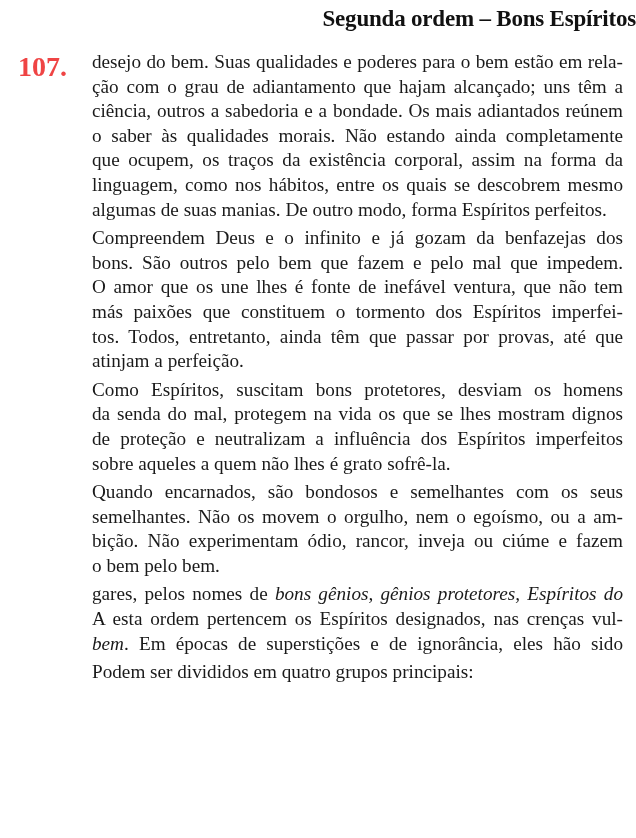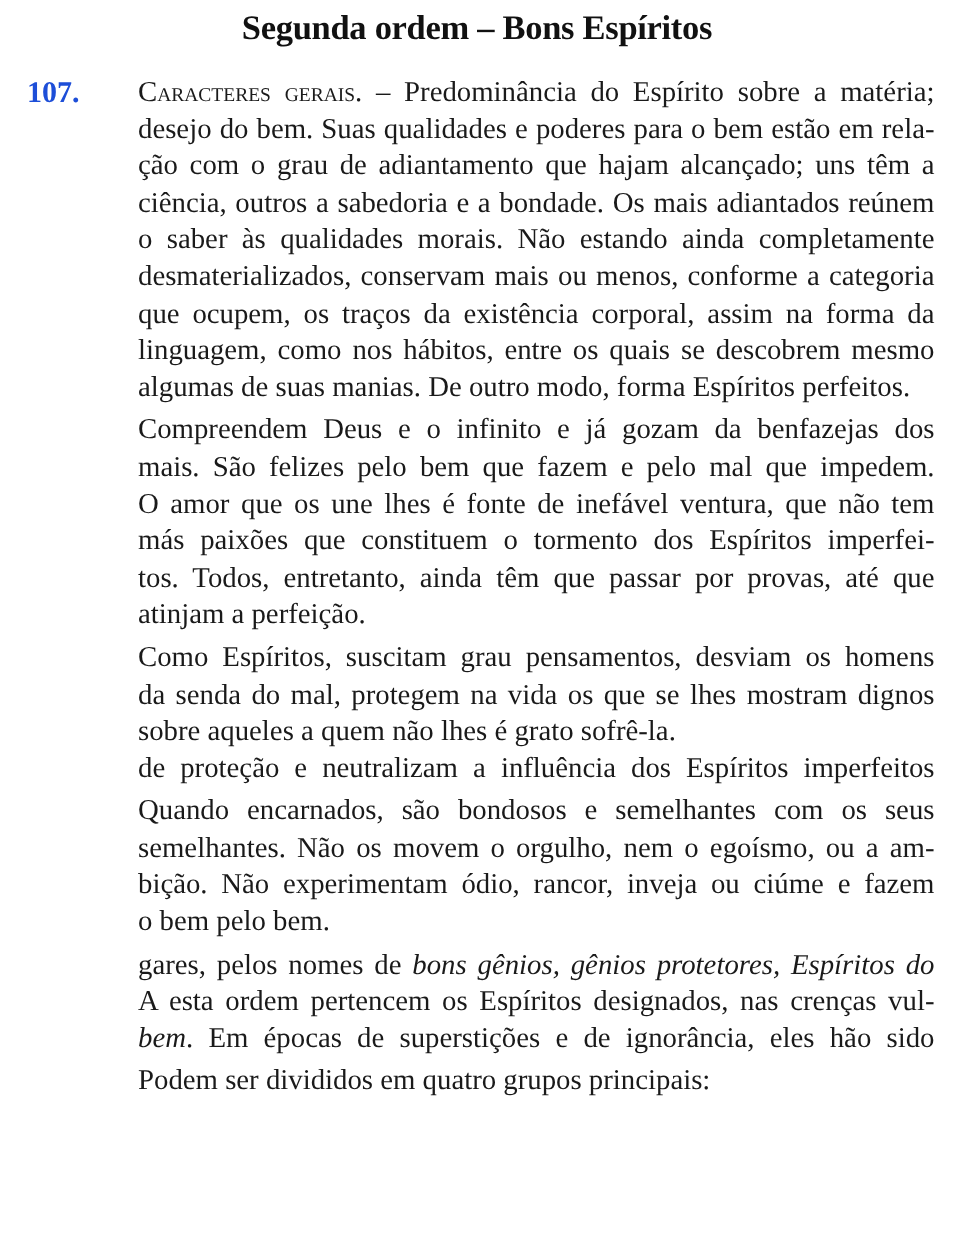--- a/index.html
+++ b/index.html
@@ -13,33 +13,33 @@
       overflow: hidden;
       position: relative;
       color: #1a1a1a;
       font-family: "Liberation Serif", "DejaVu Serif", serif;
     }
     .title {
       position: absolute;
       top: 6px;
       left: 0;
       width: 636px;
-      text-align: center;
+      text-align: right;
       font-size: 23px;
       font-weight: bold;
       letter-spacing: -0.2px;
       color: #111;
     }
     .num {
       position: absolute;
       left: 18px;
       top: 51px;
-      font-size: 20px;
+      font-size: 28px;
       font-weight: bold;
-      color: #1d4ed8;
+      color: #ef4444;
     }
     .body {
       position: absolute;
       left: 92px;
       top: 50px;
       width: 531px;
       font-size: 19.2px;
       line-height: 24.6px;
     }
     .line {
@@ -60,45 +60,43 @@
     }
     em { font-style: italic; }
   </style>
 </head>
 <body>
 
 <div class="title">Segunda ordem – Bons Espíritos</div>
 <div class="num">107.</div>
 <div class="body" id="body">
     <div>
-      <span class="line"><span class="sc">Caracteres gerais.</span> – Predominância do Espírito sobre a matéria;</span>
       <span class="line">desejo do bem. Suas qualidades e poderes para o bem estão em rela-</span>
       <span class="line">ção com o grau de adiantamento que hajam alcançado; uns têm a</span>
       <span class="line">ciência, outros a sabedoria e a bondade. Os mais adiantados reúnem</span>
       <span class="line">o saber às qualidades morais. Não estando ainda completamente</span>
-      <span class="line">desmaterializados, conservam mais ou menos, conforme a categoria</span>
       <span class="line">que ocupem, os traços da existência corporal, assim na forma da</span>
       <span class="line">linguagem, como nos hábitos, entre os quais se descobrem mesmo</span>
       <span class="line last">algumas de suas manias. De outro modo, forma Espíritos perfeitos.</span>
     </div>
     <div class="para-gap"></div>
     <div>
       <span class="line">Compreendem Deus e o infinito e já gozam da benfazejas dos</span>
-      <span class="line">mais. São felizes pelo bem que fazem e pelo mal que impedem.</span>
+      <span class="line">bons. São outros pelo bem que fazem e pelo mal que impedem.</span>
       <span class="line">O amor que os une lhes é fonte de inefável ventura, que não tem</span>
       <span class="line">más paixões que constituem o tormento dos Espíritos imperfei-</span>
       <span class="line">tos. Todos, entretanto, ainda têm que passar por provas, até que</span>
       <span class="line last">atinjam a perfeição.</span>
     </div>
     <div class="para-gap"></div>
     <div>
-      <span class="line">Como Espíritos, suscitam grau pensamentos, desviam os homens</span>
+      <span class="line">Como Espíritos, suscitam bons protetores, desviam os homens</span>
       <span class="line">da senda do mal, protegem na vida os que se lhes mostram dignos</span>
+      <span class="line">de proteção e neutralizam a influência dos Espíritos imperfeitos</span>
       <span class="line last">sobre aqueles a quem não lhes é grato sofrê-la.</span>
-      <span class="line">de proteção e neutralizam a influência dos Espíritos imperfeitos</span>
     </div>
     <div class="para-gap"></div>
     <div>
       <span class="line">Quando encarnados, são bondosos e semelhantes com os seus</span>
       <span class="line">semelhantes. Não os movem o orgulho, nem o egoísmo, ou a am-</span>
       <span class="line">bição. Não experimentam ódio, rancor, inveja ou ciúme e fazem</span>
       <span class="line last">o bem pelo bem.</span>
     </div>
     <div class="para-gap"></div>
     <div>

